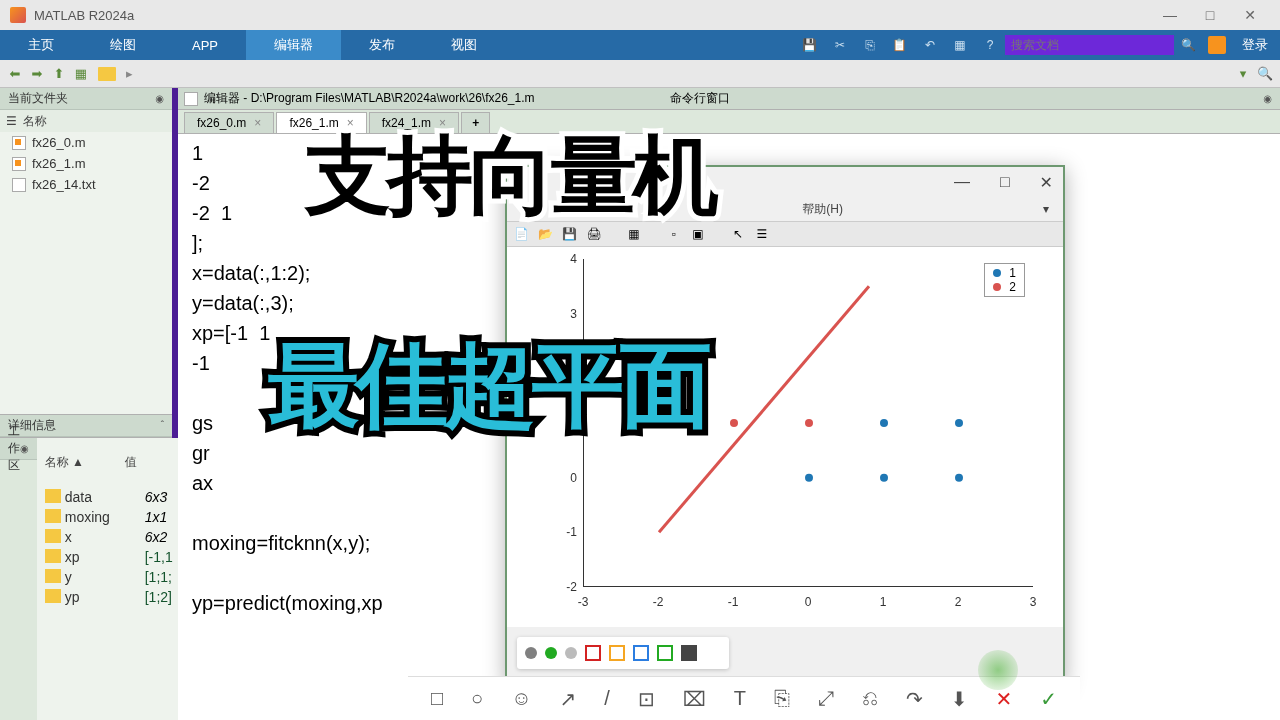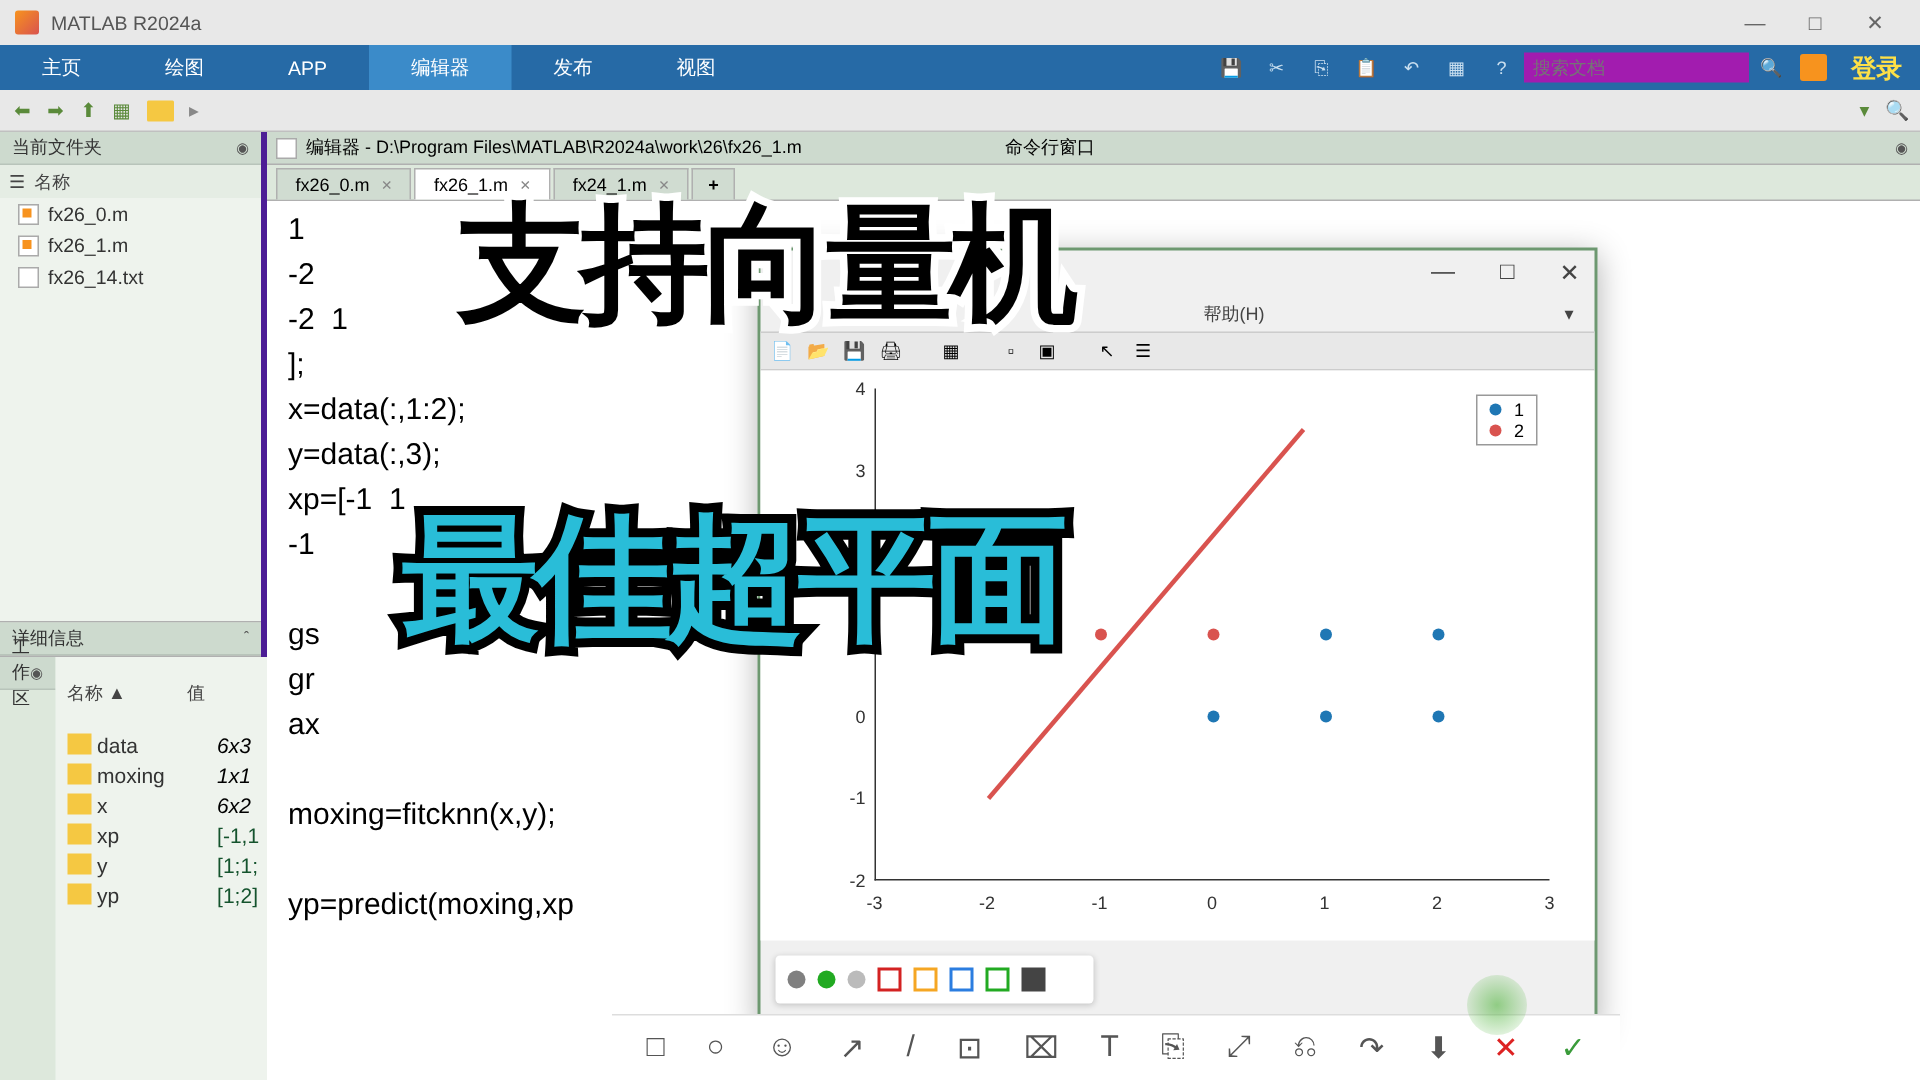--- a/index.html
+++ b/index.html
@@ -8,31 +8,31 @@
 .titlebar { height: 30px; background: #e8e8e8; display: flex; align-items: center; padding: 0 10px; color: #555; font-size: 13px; }
 .titlebar .icon { width: 16px; height: 16px; margin-right: 8px; background: linear-gradient(135deg, #f7931e, #d9534f); border-radius: 2px; }
 .titlebar .spacer { flex: 1; }
 .titlebar .winbtn { width: 40px; height: 30px; display: flex; align-items: center; justify-content: center; font-size: 14px; color: #666; }
 
 .menubar { height: 30px; background: #266aa6; display: flex; align-items: center; font-size: 13px; color: #fff; }
 .menubar .tab { padding: 0 28px; height: 100%; display: flex; align-items: center; }
 .menubar .tab.active { background: #3b8bc9; }
 .menubar .spacer { flex: 1; }
 .menubar .toolicon { width: 22px; height: 22px; margin: 0 4px; display: inline-flex; align-items: center; justify-content: center; font-size: 12px; color: #cbe0f0; }
-.menubar .search { width: 150px; height: 20px; background: #a21caf; border: none; color: #fff; font-size: 12px; padding: 0 6px; }
-.menubar .login { color: #fde047; margin: 0 12px; font-size: 17px; font-weight: bold; }
+.menubar .search { width: 169px; height: 20px; background: #6d28d9; border: none; color: #fff; font-size: 12px; padding: 0 6px; }
+.menubar .login { color: #ffffff; margin: 0 12px; font-size: 13px; }
 
 .navbar { height: 28px; background: #e8e8e8; border-bottom: 1px solid #c0c0c0; display: flex; align-items: center; font-size: 13px; color: #444; padding: 0 6px; gap: 4px; }
 .navbar .navicon { width: 18px; height: 18px; display: inline-flex; align-items: center; justify-content: center; font-size: 13px; color: #5a8a3a; }
 .navbar .folder { width: 18px; height: 14px; background: #f5c842; border-radius: 1px; margin: 0 4px; }
 .navbar .sep { color: #888; margin: 0 2px; }
 
 .main { display: flex; height: calc(100% - 88px); }
 
-.sidebar { width: 178px; background: #dde8dc; border-right: 4px solid #4c1d95; display: flex; flex-direction: column; }
+.sidebar { width: 178px; background: #dde8dc; border-right: 6px solid #4c1d95; display: flex; flex-direction: column; }
 .panel-header { height: 22px; background: #cddace; font-size: 12px; display: flex; align-items: center; padding: 0 8px; border-bottom: 1px solid #b8c4ba; color: #333; }
 .panel-header .dd { margin-left: auto; font-size: 10px; color: #555; }
 
 .file-toolbar { height: 22px; background: #e5ede4; display: flex; align-items: center; padding: 0 6px; font-size: 12px; color: #444; gap: 6px; }
 .file-list { flex: 1; background: #eef3ed; font-size: 13px; color: #333; overflow: hidden; }
 .file-item { padding: 3px 12px; display: flex; align-items: center; gap: 6px; }
 .file-icon { width: 14px; height: 14px; display: inline-block; }
 .file-icon.m { background: linear-gradient(#fff,#fff); border: 1px solid #aaa; position: relative; }
 .file-icon.m::after { content: ""; position: absolute; left: 2px; top: 2px; width: 6px; height: 6px; background: #f7931e; }
 .file-icon.txt { background: #fff; border: 1px solid #aaa; }

